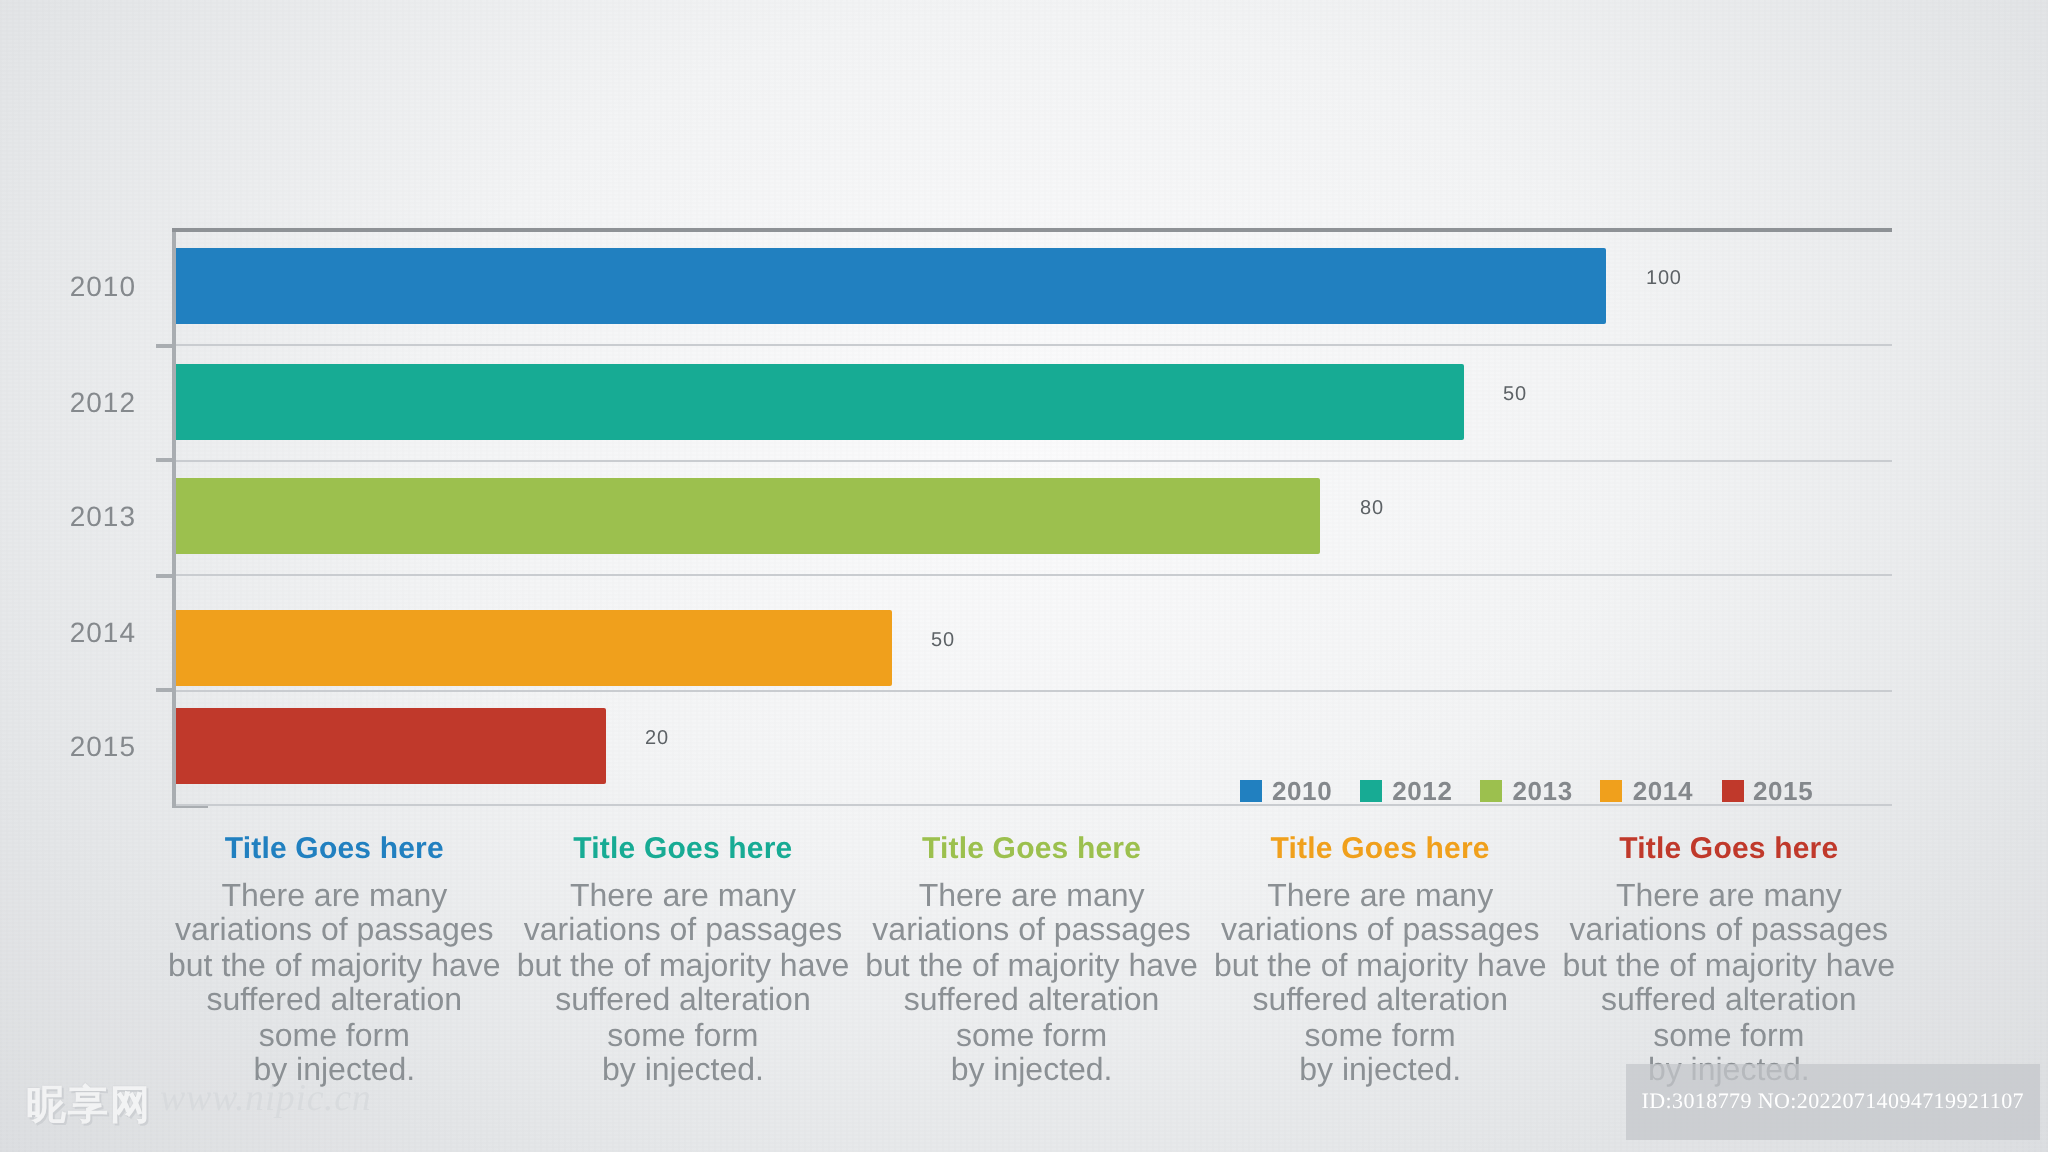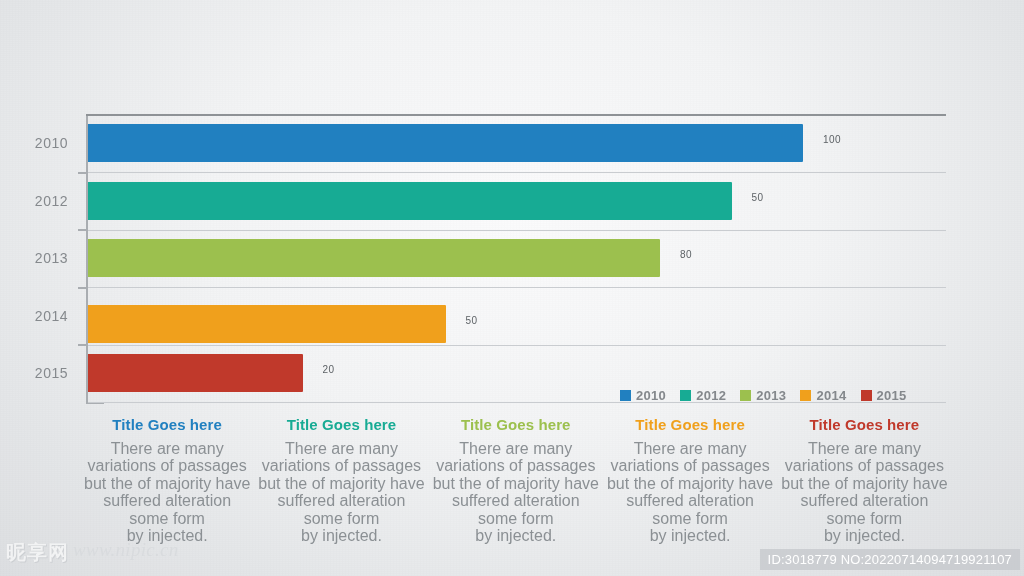--- a/index.html
+++ b/index.html
@@ -136,21 +136,21 @@
   .col-body {
     font-size: 16px;
     line-height: 17.4px;
     color: #8b9094;
   }
   .col-body span { display: block; white-space: nowrap; }
 
   
   #watermark {
     position: absolute;
-    left: 6px;
+    left: 13px;
     bottom: 10px;
     display: flex;
     align-items: flex-start;
     gap: 4px;
     opacity: .62;
   }
   #wm-cn {
     font-family: "DejaVu Sans", sans-serif;
     font-size: 20px;
     font-weight: bold;
@@ -164,24 +164,25 @@
     font-size: 19px;
     color: #d4d7da;
     letter-spacing: .3px;
   }
   #id-badge {
     position: absolute;
     right: 4px;
     bottom: 6px;
     background: rgba(196,199,203,.75);
     color: #ffffff;
-    font-size: 13px;
-    padding: 3px 8px;
+    font-size: 11px;
+    padding: 13px 8px;
     letter-spacing: .2px;
     white-space: nowrap;
+    font-family: Liberation Serif, serif;
   }
 </style>
 </head>
 <body>
 
 <div id="grain"></div>
 
 <div id="chart-area">
   <div class="axis-line"></div>
   <div class="axis-cap top"></div>

